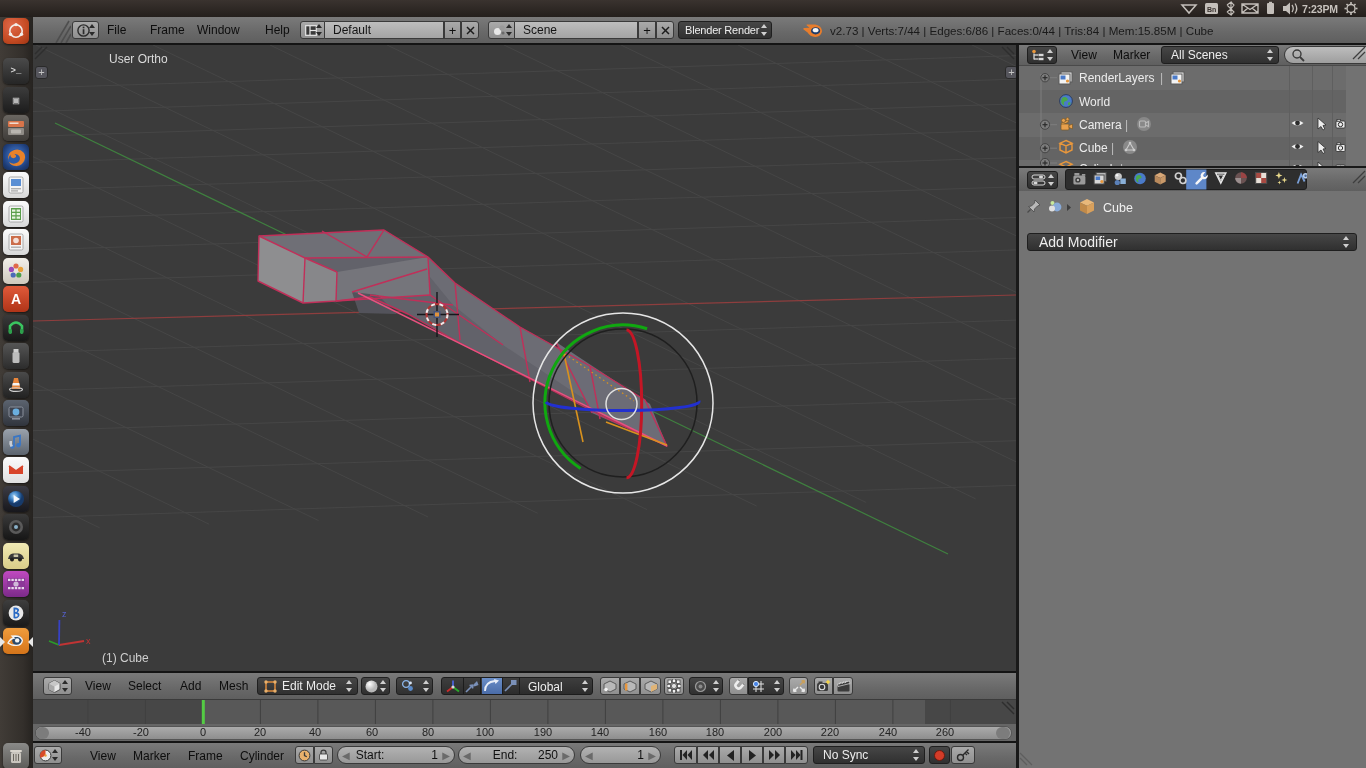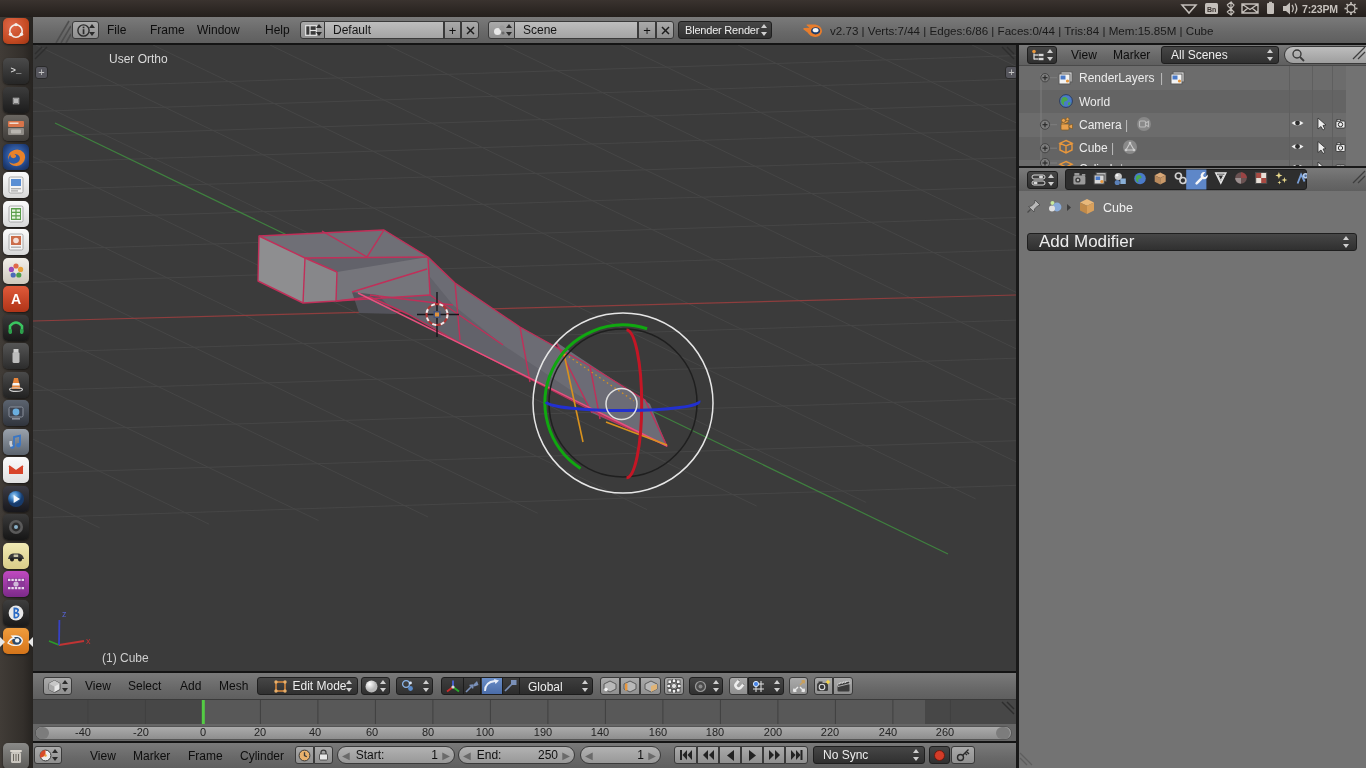--- a/index.html
+++ b/index.html
@@ -471,21 +471,21 @@
           <path d="M6.5 0.5 L12 3.5 L12 9.5 L6.5 12.5 L1 9.5 L1 3.5 Z" fill="#e8e8e8" stroke="#3a3a3a" stroke-width="0.8"></path>
           <path d="M6.5 0.5 L12 3.5 L6.5 6.5 L1 3.5 Z" fill="#c8c8c8"></path>
           <path d="M6.5 6.5 L6.5 12.5 L1 9.5 L1 3.5 Z" fill="#a8a8a8"></path>
         </svg>
       <span class="updn dk" style="right:2px;"></span>
     </div>
     <span class="mtxt" style="left:52px;">View</span>
     <span class="mtxt" style="left:95px;">Select</span>
     <span class="mtxt" style="left:147px;">Add</span>
     <span class="mtxt" style="left:186px;">Mesh</span>
-    <div class="ddk" style="left:224px;top:4px;width:101px;justify-content:center;">
+    <div class="ddk" style="left:224px;top:4px;width:101px;">
       <svg width="13" height="13" viewBox="0 0 13 13" style="margin:0 5px 0 6px;">
           <rect x="2" y="2" width="9" height="9" fill="none" stroke="#e8913c" stroke-width="1.4"></rect>
           <circle cx="2" cy="2" r="1.7" fill="#e8b06c"></circle>
           <circle cx="11" cy="2" r="1.7" fill="#e8b06c"></circle>
           <circle cx="2" cy="11" r="1.7" fill="#e8b06c"></circle>
           <circle cx="11" cy="11" r="1.7" fill="#e8b06c"></circle>
         </svg>
       Edit Mode<span class="updn"></span>
     </div>
     <div class="ddk" style="left:328px;top:4px;width:29px;">
@@ -700,21 +700,21 @@
         </svg>
       </div>
     <div class="btn" style="left:304px;top:3px;width:118px;border-radius:9px;justify-content:flex-start;background:linear-gradient(#b2b2b2,#989898);">
       <span style="color:#6a6a6a;font-size:10px;margin-left:4px;">◀</span>
         <span style="margin-left:6px;">Start:</span>
         <span style="position:absolute;right:16px;">1</span>
         <span style="position:absolute;right:4px;color:#6a6a6a;font-size:10px;">▶</span>
     </div>
     <div class="btn" style="left:425px;top:3px;width:117px;border-radius:9px;justify-content:flex-start;background:linear-gradient(#b2b2b2,#989898);">
       <span style="color:#6a6a6a;font-size:10px;margin-left:4px;">◀</span>
-        <span style="margin-left:6px;">End:</span>
+        <span style="margin-left:22px;">End:</span>
         <span style="position:absolute;right:16px;">250</span>
         <span style="position:absolute;right:4px;color:#6a6a6a;font-size:10px;">▶</span>
     </div>
     <div class="btn" style="left:547px;top:3px;width:81px;border-radius:9px;justify-content:flex-start;background:linear-gradient(#b2b2b2,#989898);">
       <span style="color:#6a6a6a;font-size:10px;margin-left:4px;">◀</span>
         <span style="position:absolute;right:16px;">1</span>
         <span style="position:absolute;right:4px;color:#6a6a6a;font-size:10px;">▶</span>
     </div>
     <div class="btn" style="left:641px;top:3px;width:23px;border-radius:3px 0 0 3px;">
         <svg width="13" height="10" viewBox="0 0 13 10">
@@ -1037,21 +1037,21 @@
           </g>
         <path d="M40 6 L44 9.5 L40 13 Z" fill="#3e3e3e"></path>
 
         <g transform="translate(52,0)">
             <path d="M8 1 L15 4.4 L8 7.8 L1 4.4 Z" fill="#e8b87a"></path>
             <path d="M1 4.4 L8 7.8 L8 16 L1 12.6 Z" fill="#c08a4a"></path>
             <path d="M15 4.4 L8 7.8 L8 16 L15 12.6 Z" fill="#d8a05c"></path>
           </g>
         <text x="76" y="14" font-size="12.5" fill="#f0f0f0">Cube</text>
       </svg>
-      <div class="ddk" style="left:8px;top:42px;width:330px;padding-left:11px;font-size:17px;">Add Modifier<span class="updn" style="right:6px;"></span></div>
+      <div class="ddk" style="left:8px;top:42px;width:330px;padding-left:11px;font-size:14px;">Add Modifier<span class="updn" style="right:6px;"></span></div>
       <svg class="abs" style="left:0px;bottom:2px;" width="14" height="14">
           <g stroke="#5e5e5e" stroke-width="1.3">
             <line x1="1" y1="1" x2="13" y2="13"></line>
             <line x1="1" y1="6" x2="8" y2="13"></line>
           </g>
         </svg>
     </div>
   </div>
 </div>
 

